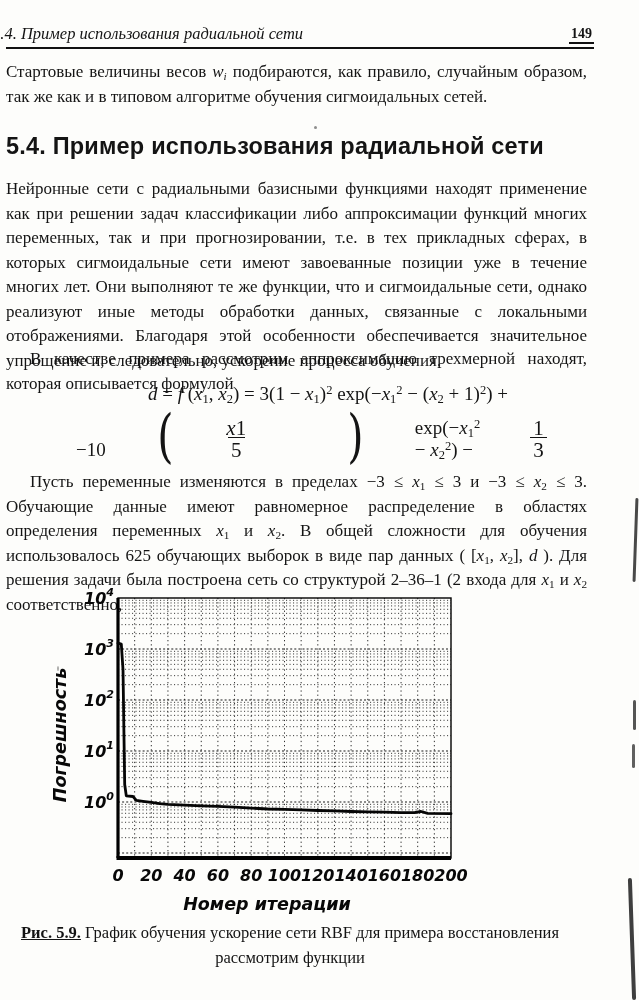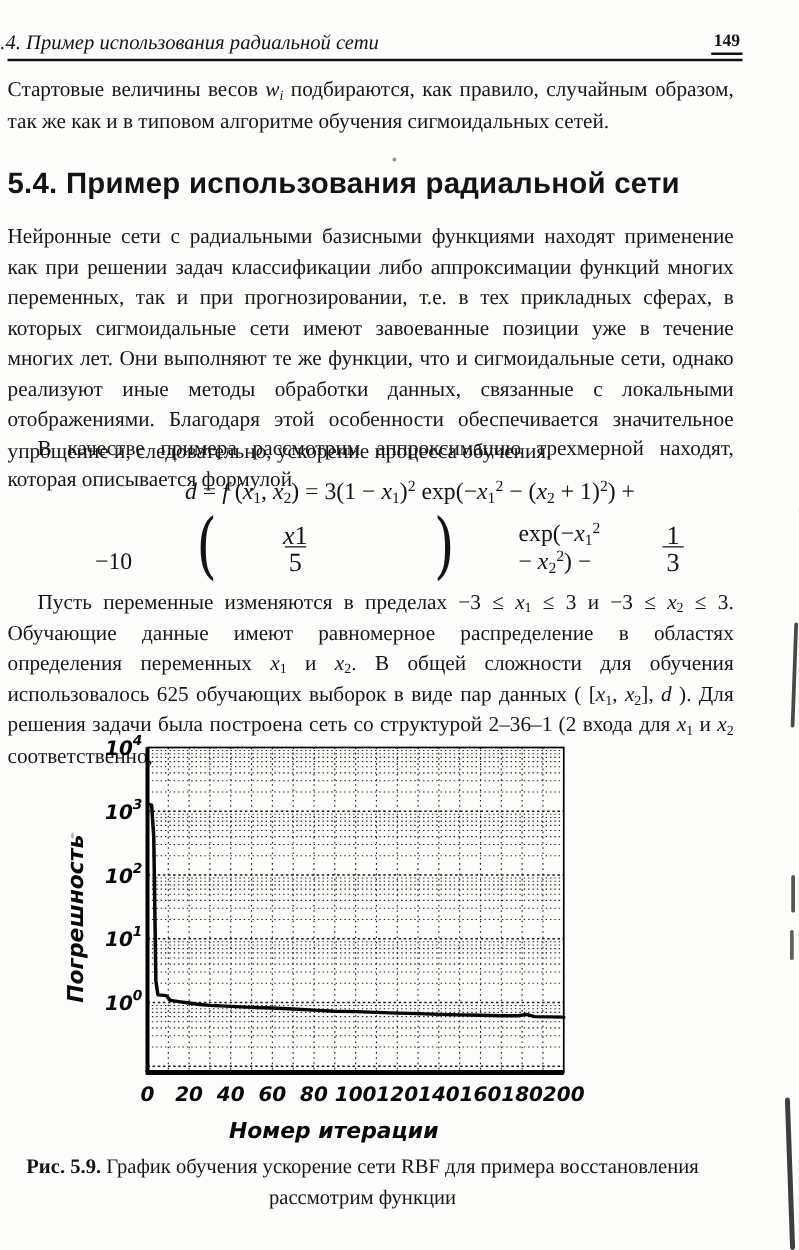--- a/index.html
+++ b/index.html
@@ -62,21 +62,21 @@
     font-size:16px;fill:#080808;
   }
   .axlabel{
     font-family:"DejaVu Sans",sans-serif;font-weight:bold;font-style:italic;
     font-size:17.5px;fill:#080808;
   }
   .caption{
     position:absolute;left:10px;top:920px;width:560px;
     text-align:center;font-size:16.5px;line-height:25px;
   }
-  .caption .lbl{font-weight:bold;}
+  .caption .lbl{font-weight:bold;text-decoration:underline;}
   
   .smudge{position:absolute;background:#1c1c1c;border-radius:2px;}
   .speck{position:absolute;background:#333;border-radius:50%;}
 </style>
 </head>
 <body>
 
 <div class="page">
 
   <div class="hdr">

